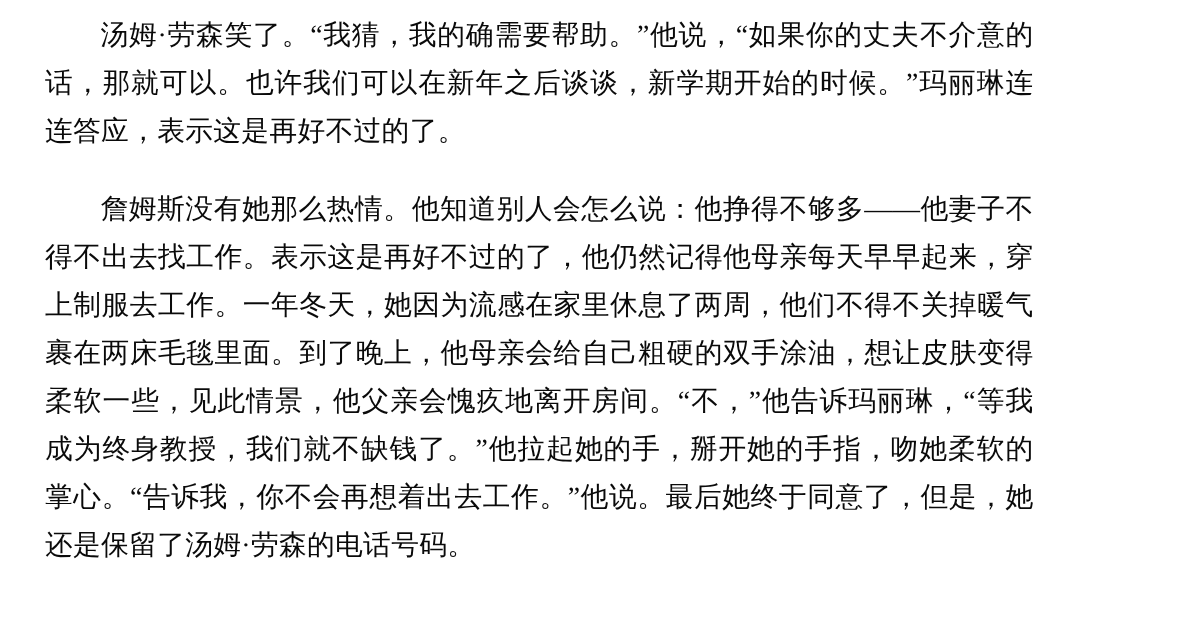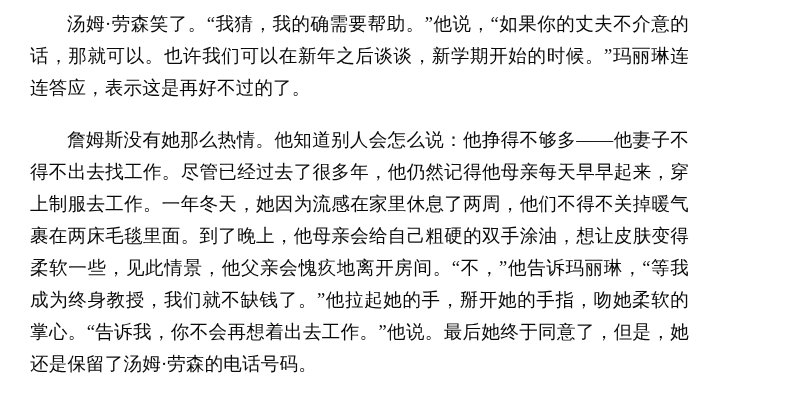--- a/index.html
+++ b/index.html
@@ -33,14 +33,14 @@
   }
   .para + .para {
     margin-top: 20px;
   }
 </style>
 </head>
 <body>
 
 <div class="page">
   <p class="para">汤姆·劳森笑了。“我猜，我的确需要帮助。”他说，“如果你的丈夫不介意的话，那就可以。也许我们可以在新年之后谈谈，新学期开始的时候。”玛丽琳连连答应，表示这是再好不过的了。</p>
-  <p class="para">詹姆斯没有她那么热情。他知道别人会怎么说：他挣得不够多——他妻子不得不出去找工作。尽管已经过去了很多年，他仍然记得他母亲每天早早起来，穿上制服去工作。一年冬天，她因为流感在家里休息了两周，他们不得不关掉暖气裹在两床毛毯里面。到了晚上，他母亲会给自己粗硬的双手涂油，想让皮肤变得柔软一些，见此情景，他父亲会愧疚地离开房间。“不，”他告诉玛丽琳，“等我成为终身教授，我们就不缺钱了。”他拉起她的手，掰开她的手指，吻她柔软的掌心。“告诉我，你不会再想着出去工作。”他说。最后她终于同意了，但是，她还是保留了汤姆·劳森的电话号码。</p>
+  <p class="para">詹姆斯没有她那么热情。他知道别人会怎么说：他挣得不够多——他妻子不得不出去找工作。表示这是再好不过的了，他仍然记得他母亲每天早早起来，穿上制服去工作。一年冬天，她因为流感在家里休息了两周，他们不得不关掉暖气裹在两床毛毯里面。到了晚上，他母亲会给自己粗硬的双手涂油，想让皮肤变得柔软一些，见此情景，他父亲会愧疚地离开房间。“不，”他告诉玛丽琳，“等我成为终身教授，我们就不缺钱了。”他拉起她的手，掰开她的手指，吻她柔软的掌心。“告诉我，你不会再想着出去工作。”他说。最后她终于同意了，但是，她还是保留了汤姆·劳森的电话号码。</p>
 </div>
 
 </body></html>

